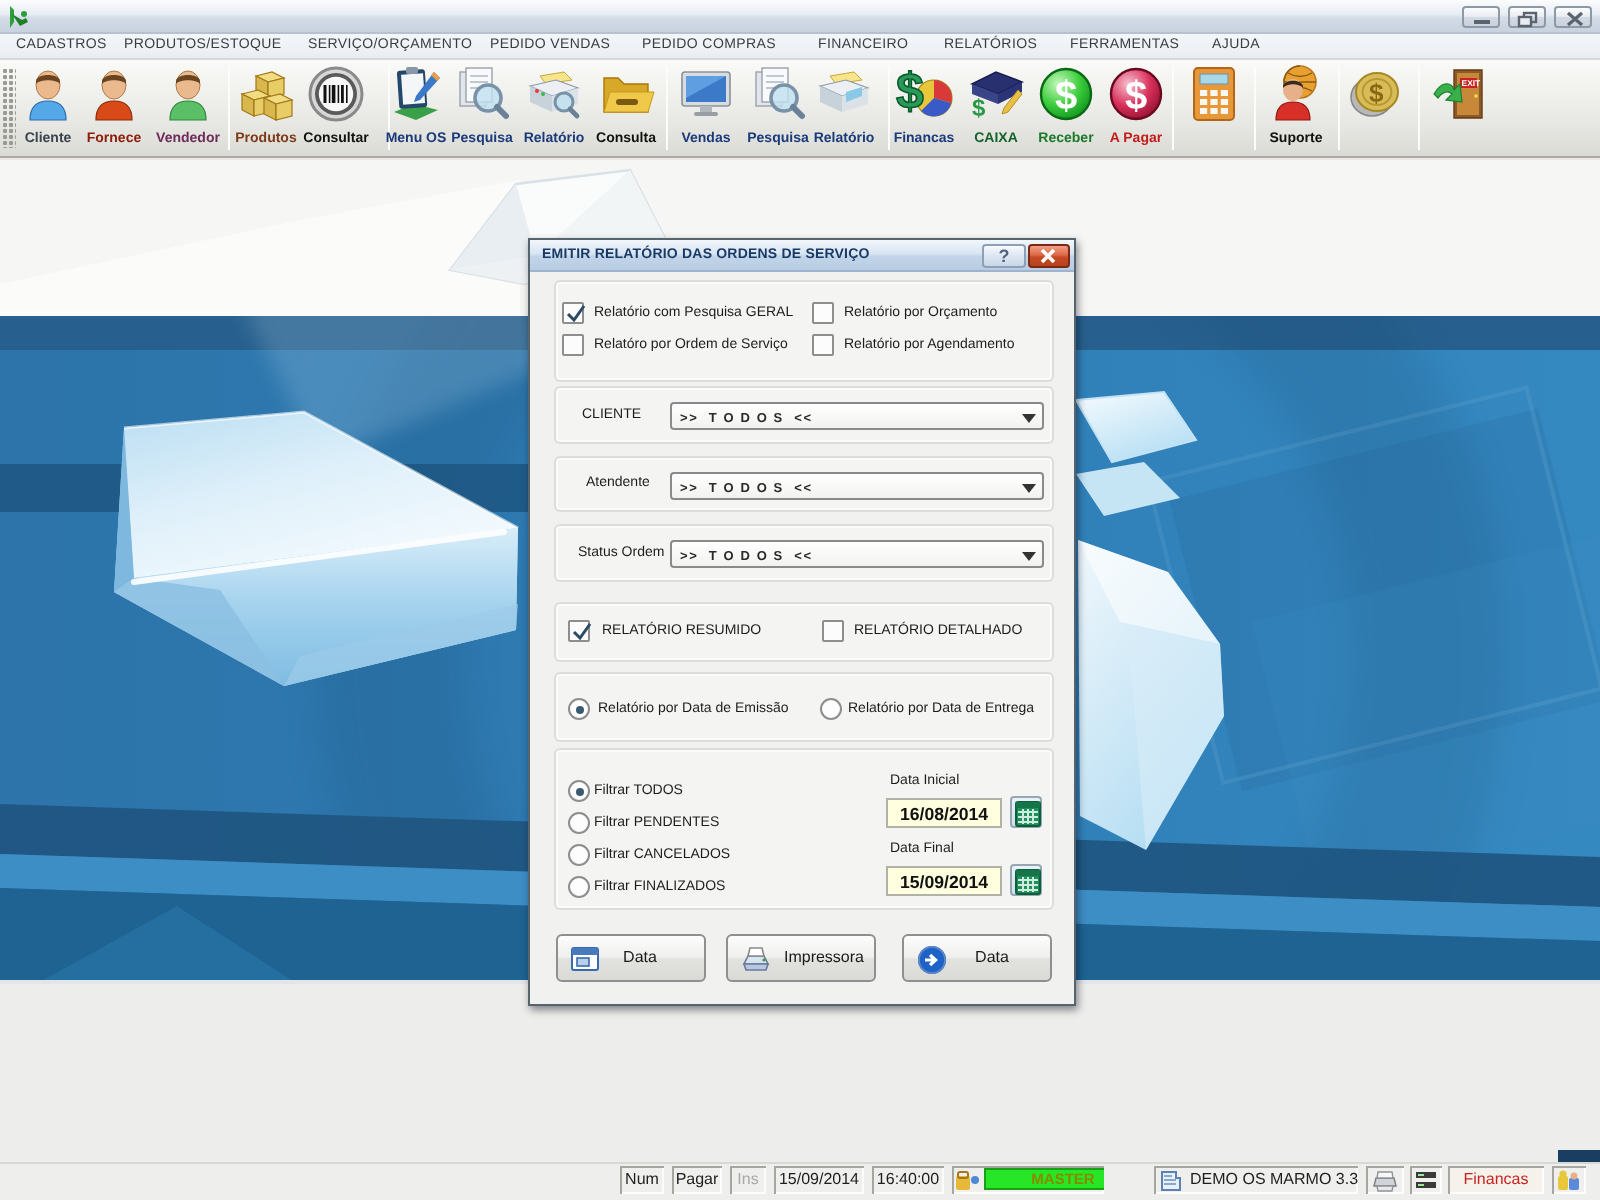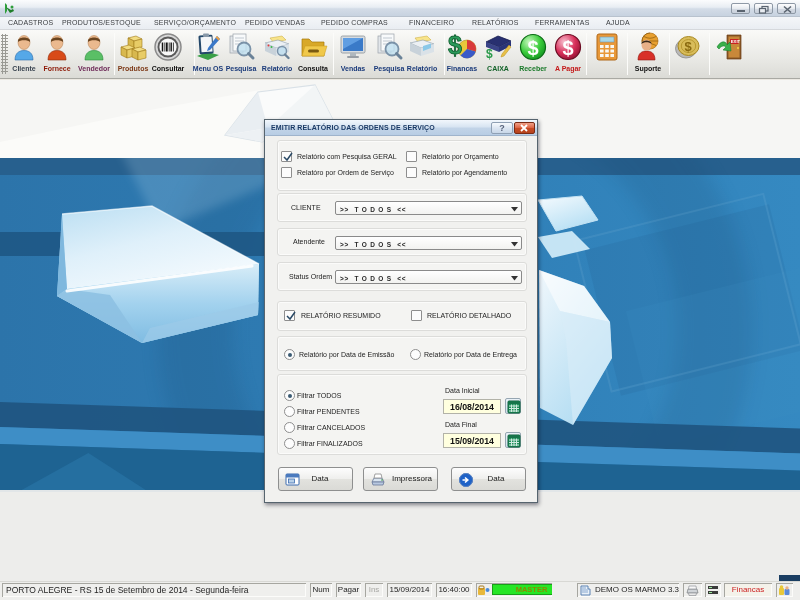--- a/index.html
+++ b/index.html
@@ -548,21 +548,20 @@
         </svg></div>
     <div class="dbtn" style="left:186px; width:75px"><span style="margin-left:15px">Data</span>
       <svg width="16" height="16" viewBox="0 0 16 16">
           <circle cx="8" cy="8" r="6.5" fill="#1E62C8" stroke="#0E3A86"></circle>
           <circle cx="8" cy="8" r="6.5" fill="none" stroke="#7AA8E8" stroke-width="1" opacity="0.7"></circle>
           <path d="M4.5 8 L9 8 M7 5.5 L9.8 8 L7 10.5" stroke="#FFF" stroke-width="1.6" fill="none"></path>
         </svg></div>
   </div>
 
   <div id="statusbar" class="abs"></div>
-  <div class="sp abs" style="left:2px; width:304px; padding-left:4px; font-size:8.5px">PORTO ALEGRE - RS 15 de Setembro de 2014 - Segunda-feira</div>
   <div class="sp abs" style="left:310px; width:22px; text-align:center">Num</div>
   <div class="sp abs" style="left:336px; width:25px; text-align:center">Pagar</div>
   <div class="sp abs" style="left:365px; width:18px; text-align:center; color:#A8A8A4">Ins</div>
   <div class="sp abs" style="left:387px; width:45px; text-align:center">15/09/2014</div>
   <div class="sp abs" style="left:436px; width:36px; text-align:center">16:40:00</div>
   <div class="sp abs" style="left:476px; width:76px">
     <svg width="12" height="11" style="position:absolute;left:2px;top:2px">
         <rect x="0" y="3" width="7" height="7" rx="1" fill="#E8B83A"></rect>
         <rect x="1" y="1" width="5" height="3" rx="1" fill="none" stroke="#A87818"></rect>
         <circle cx="9.5" cy="5" r="2" fill="#4A8AD8"></circle>

